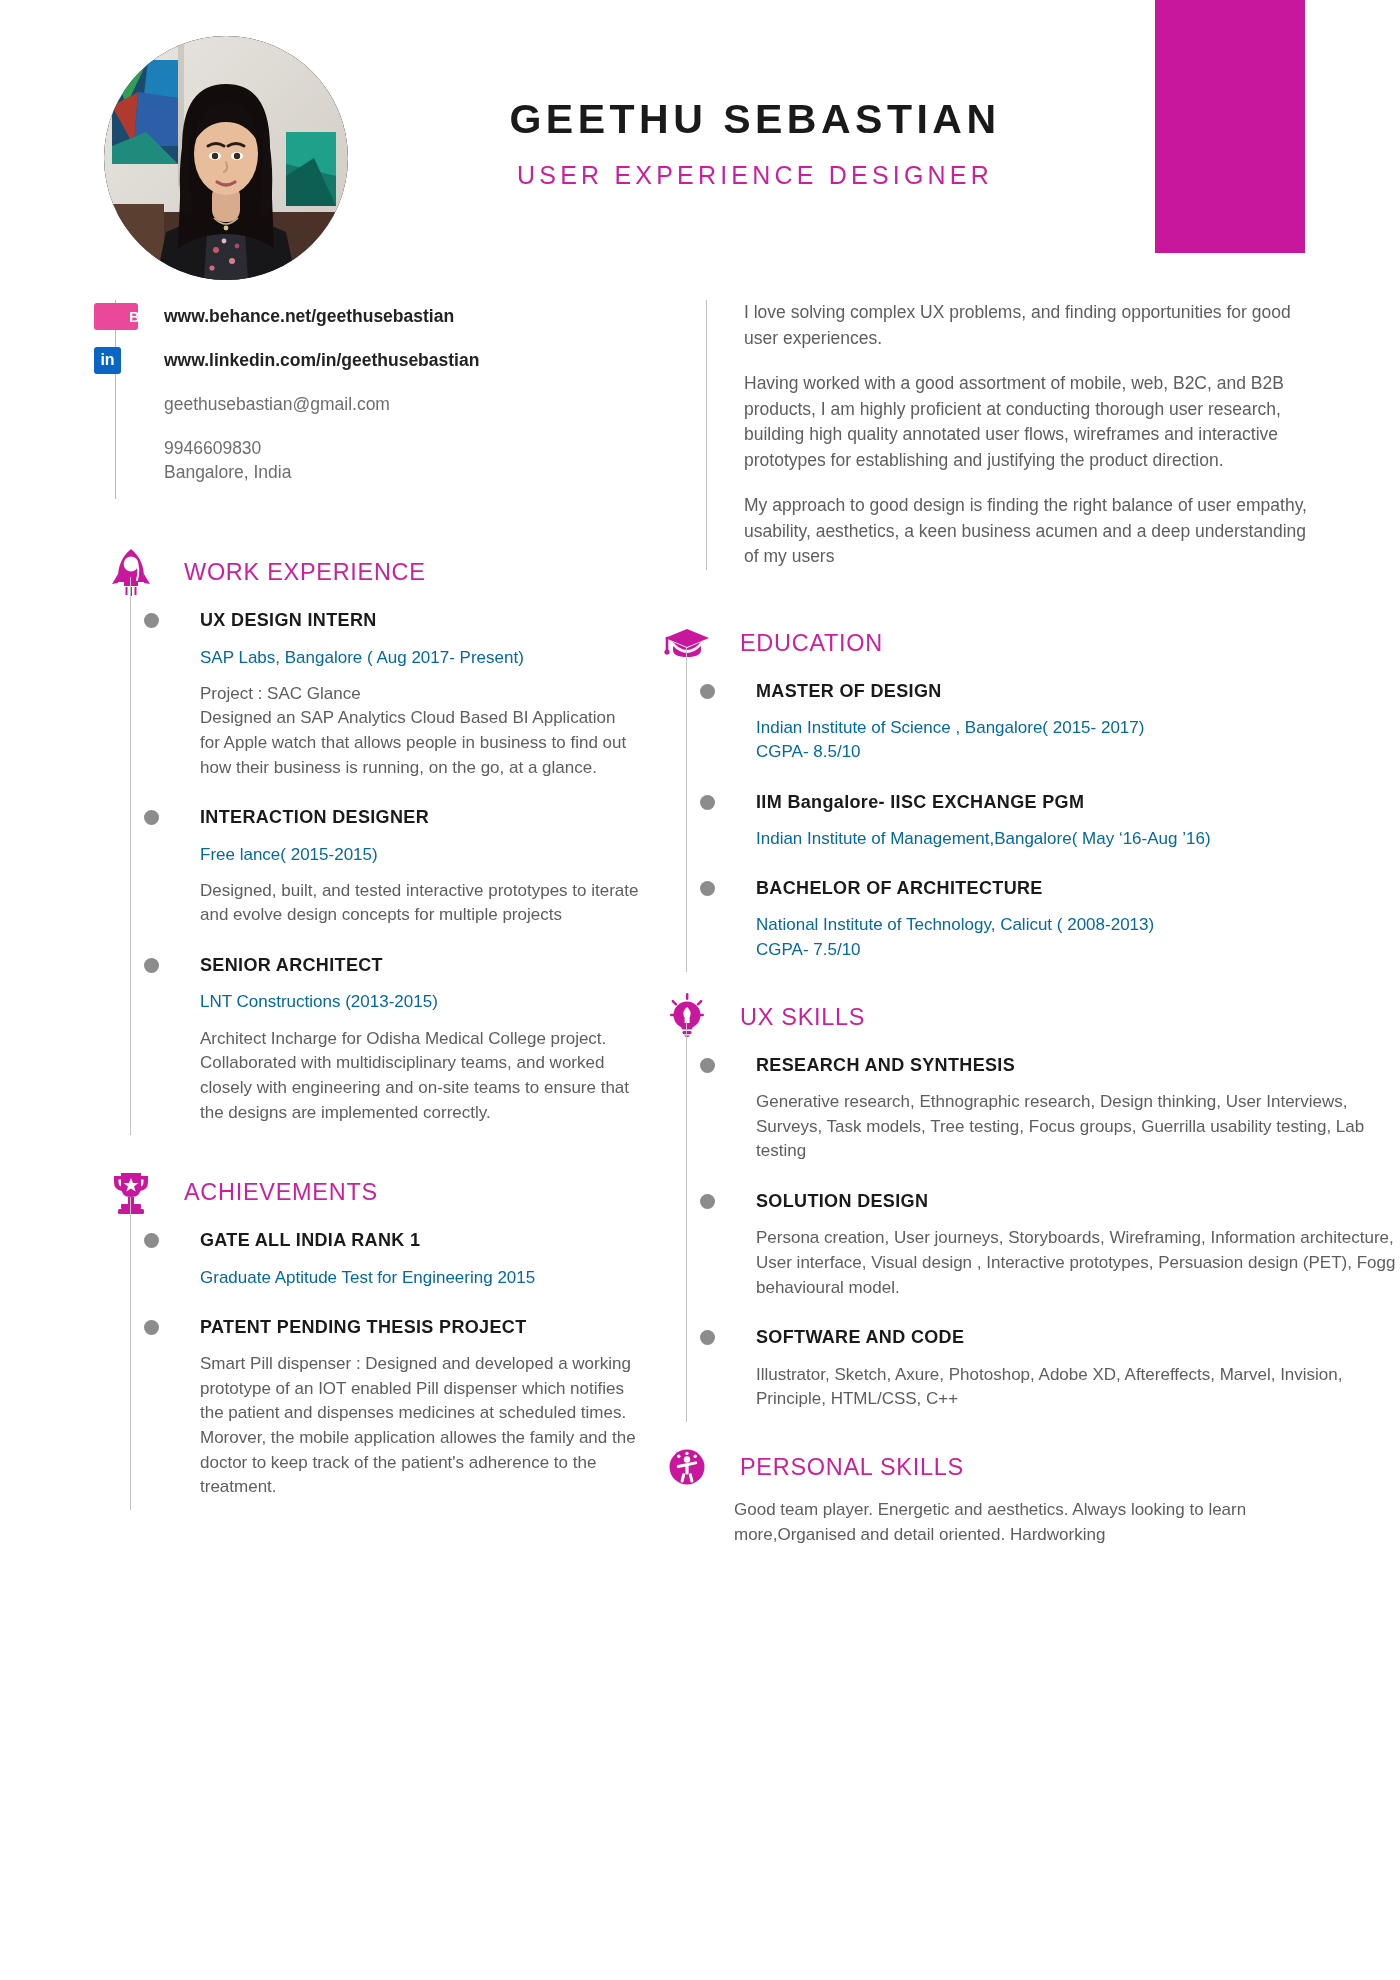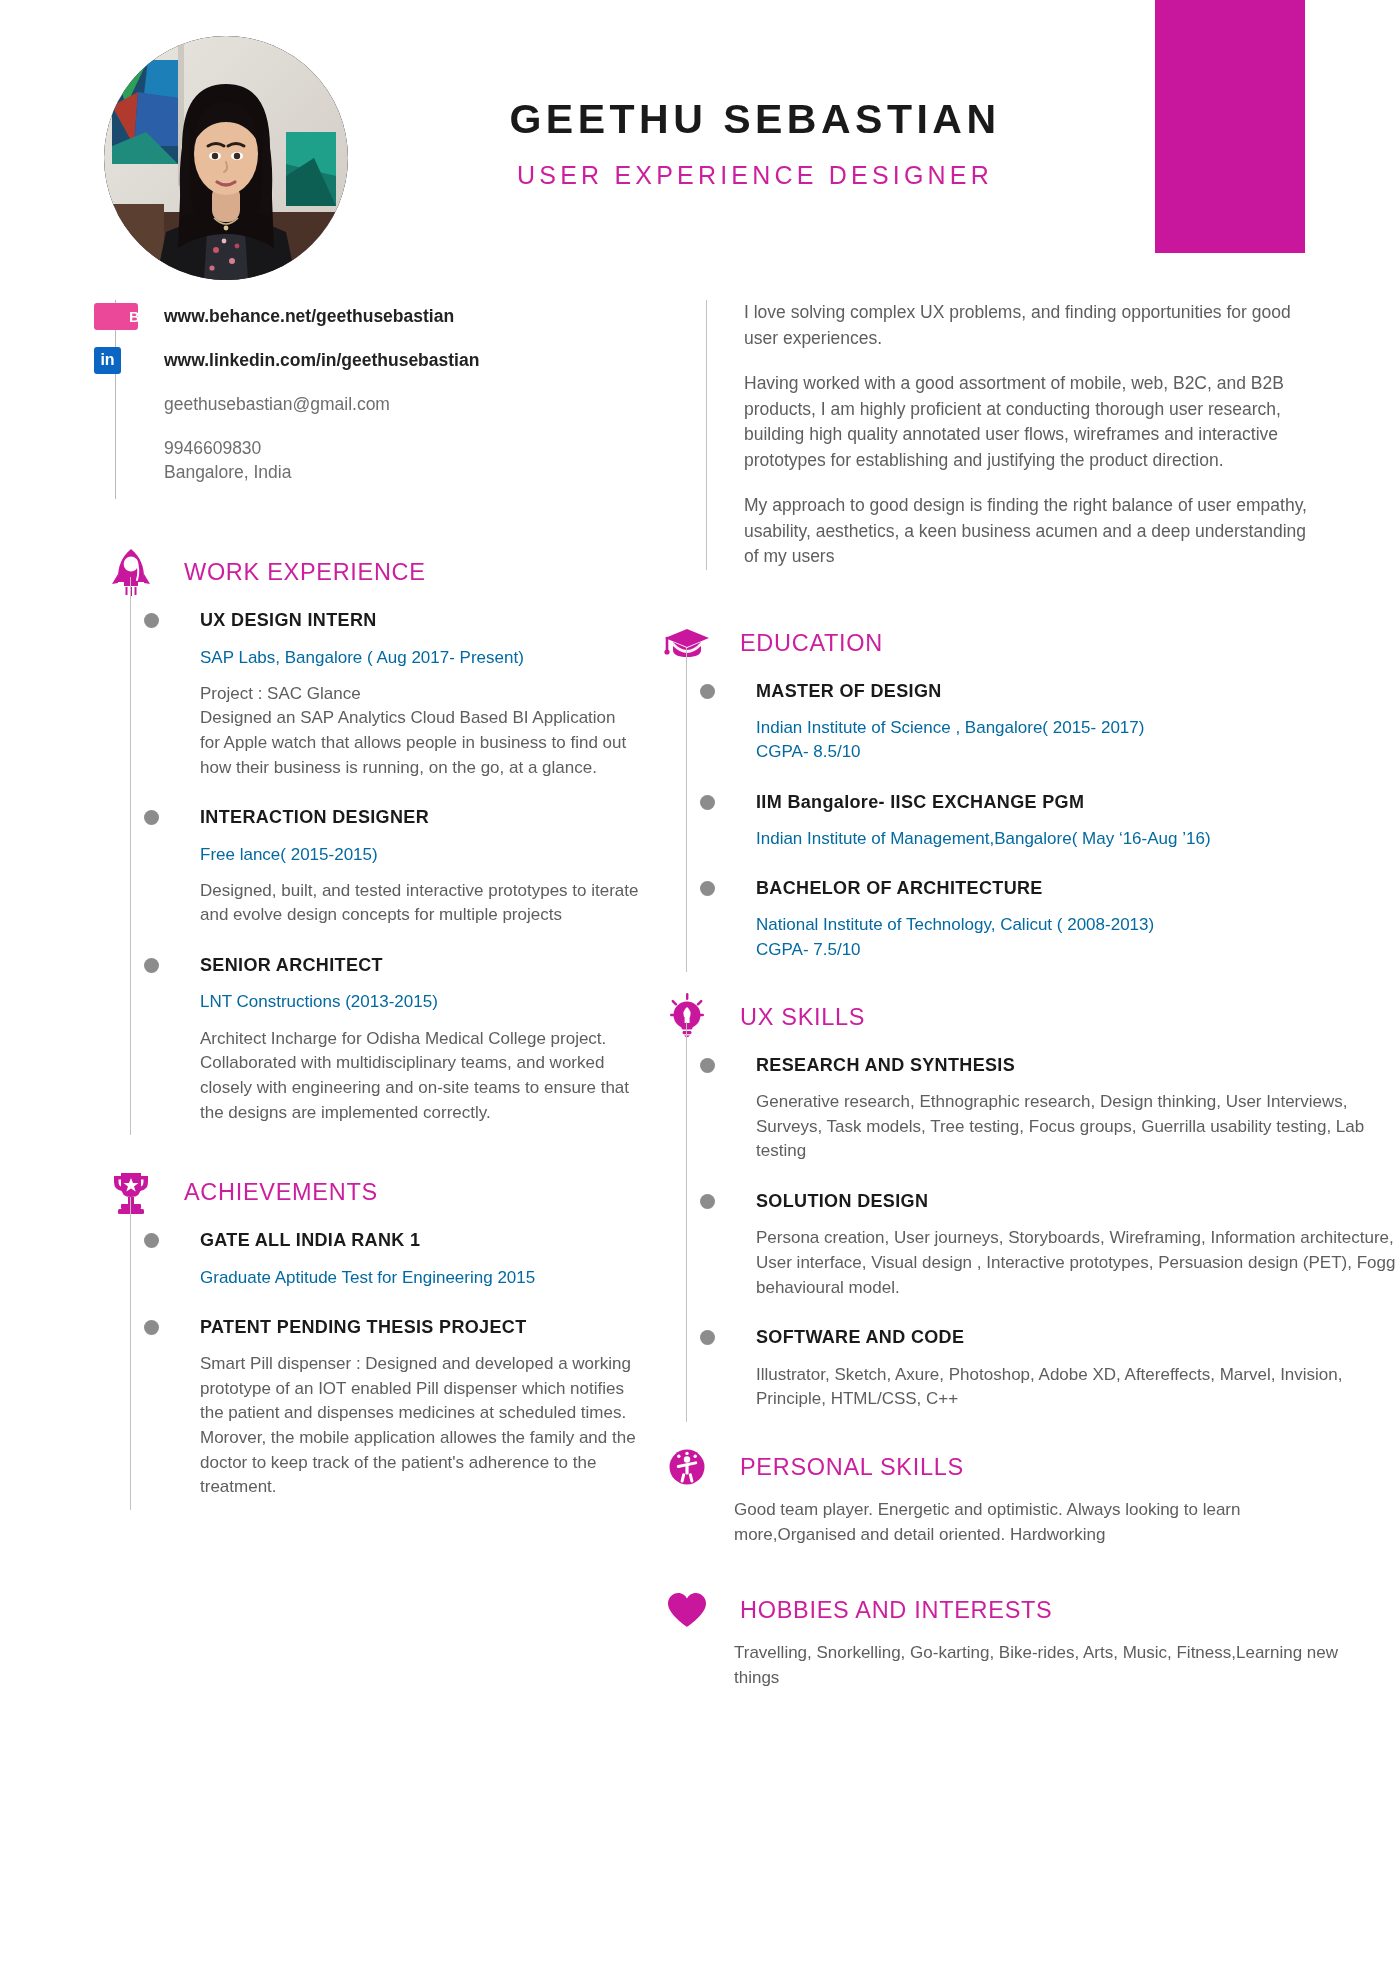--- a/index.html
+++ b/index.html
@@ -406,31 +406,20 @@
             <rect x="8.6" y="15.2" width="20.8" height="3" rx="1.5" fill="#ffffff" transform="rotate(-12 19 16.7)"></rect>
             <rect x="13.4" y="25.2" width="3" height="9.4" rx="1.3" fill="#ffffff" transform="rotate(14 14.9 29.9)"></rect>
             <rect x="21.6" y="25.2" width="3" height="9.4" rx="1.3" fill="#ffffff" transform="rotate(-14 23.1 29.9)"></rect>
             <circle cx="10.8" cy="8.2" r="1.7" fill="#ffffff"></circle>
             <circle cx="19" cy="5.4" r="1.7" fill="#ffffff"></circle>
             <circle cx="27.2" cy="8.2" r="1.7" fill="#ffffff"></circle>
           </svg>
         </span>
         <span class="sec-title">PERSONAL SKILLS</span>
       </div>
-      <div class="plain-body">Good team player. Energetic and optimistic. Always looking to learn more,Organised and detail oriented. Hardworking</div>
+      <div class="plain-body">Good team player. Energetic and aesthetics. Always looking to learn more,Organised and detail oriented. Hardworking</div>
     </div>
 
     <div class="gap-sm"></div>
 
-    <div class="section right-pad">
-      <div class="sec-head">
-        <span class="sec-icon">
-          <svg width="42" height="38" viewBox="0 0 42 38" xmlns="http://www.w3.org/2000/svg">
-            <path d="M21 36 C21 36 2 23.5 2 12.6 C2 6.2 6.9 2 12.2 2 C16.2 2 19.4 4.3 21 7.6 C22.6 4.3 25.8 2 29.8 2 C35.1 2 40 6.2 40 12.6 C40 23.5 21 36 21 36 Z" fill="#C9179D"></path>
-          </svg>
-        </span>
-        <span class="sec-title">HOBBIES AND INTERESTS</span>
-      </div>
-      <div class="plain-body">Travelling, Snorkelling, Go-karting, Bike-rides, Arts, Music, Fitness,Learning new things</div>
-    </div>
 
   </div>
 </div>
 
 </body></html>

